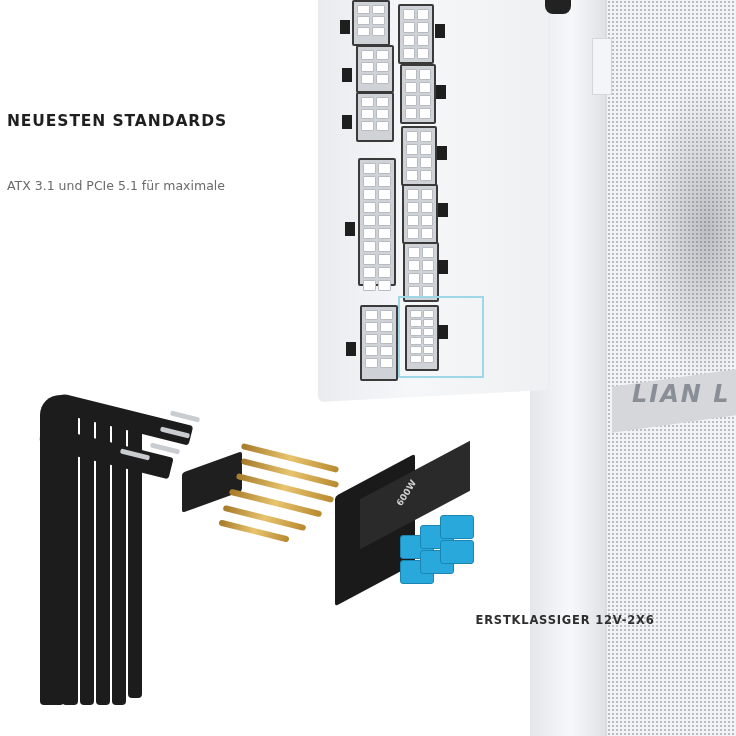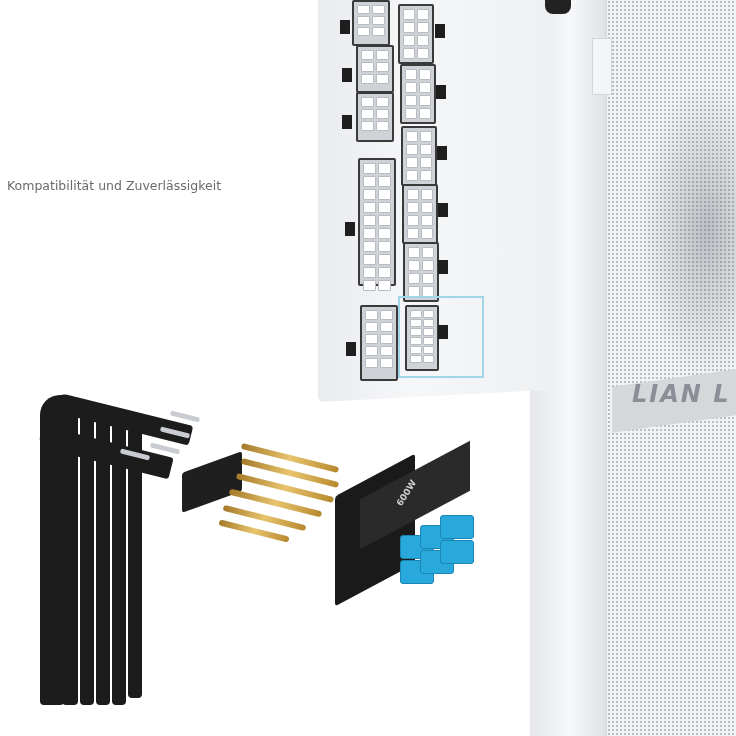--- a/index.html
+++ b/index.html
@@ -236,18 +236,20 @@
 <div class="abs conn-top"></div>
 <div class="abs conn-label">600W</div>
 <div class="abs blue" style="left:400px;top:535px;width:32px;height:22px;"></div>
 <div class="abs blue" style="left:420px;top:525px;width:32px;height:22px;"></div>
 <div class="abs blue" style="left:440px;top:515px;width:32px;height:22px;"></div>
 <div class="abs blue" style="left:400px;top:560px;width:32px;height:22px;"></div>
 <div class="abs blue" style="left:420px;top:550px;width:32px;height:22px;"></div>
 <div class="abs blue" style="left:440px;top:540px;width:32px;height:22px;"></div>
 
 <div class="abs headline">
+  <div>NEUESTEN STANDARDS</div>
 </div>
 <div class="abs subtext">
-  <div>Kompatibilität und Zuverlässigkeit</div>
+  <div>ATX 3.1 und PCIe 5.1 für maximale</div>
 </div>
 <div class="abs caption">
+  <div>ERSTKLASSIGER 12V-2X6</div>
 </div>
 
 </body></html>

